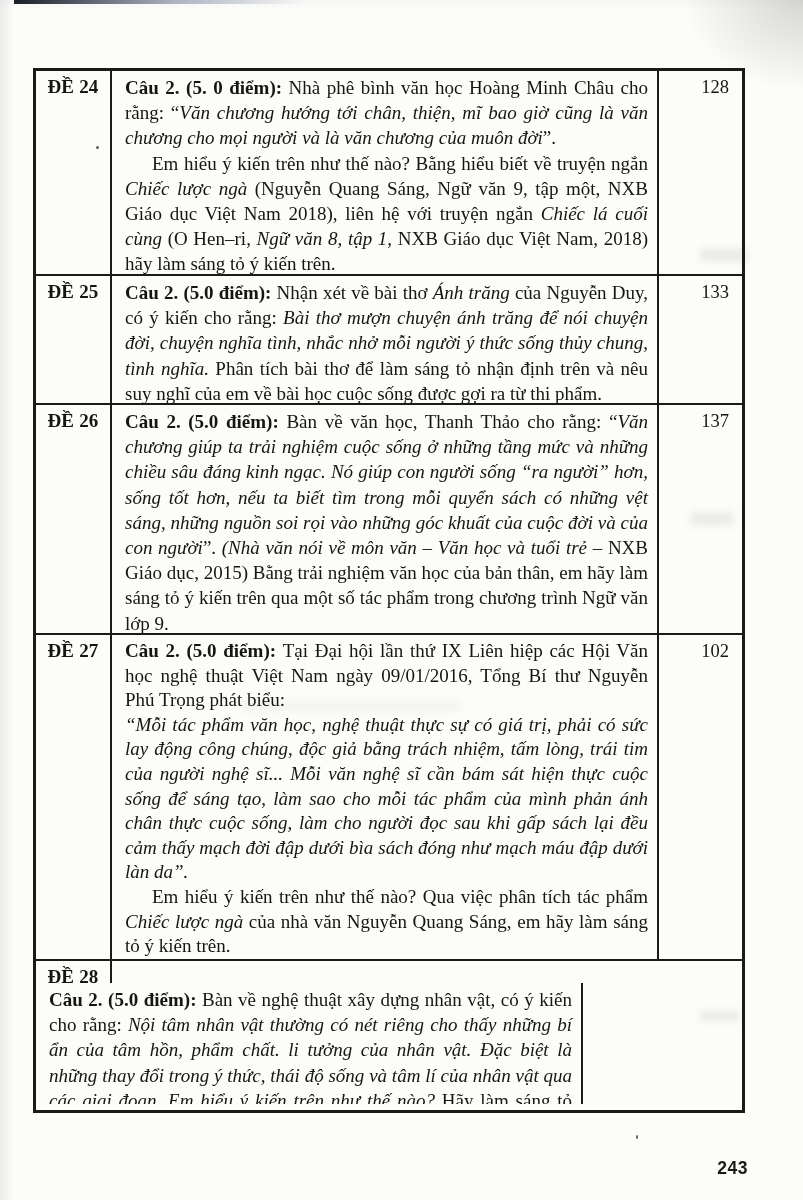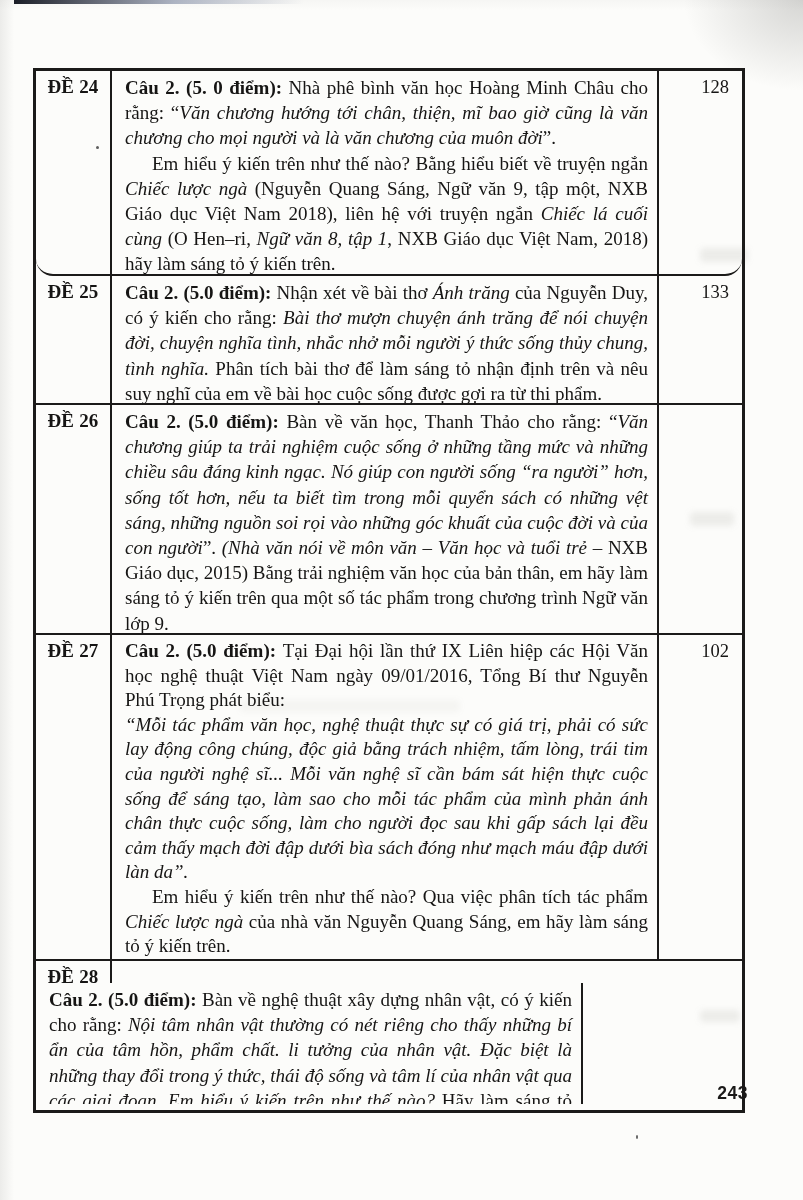--- a/index.html
+++ b/index.html
@@ -46,21 +46,21 @@
 
   .exam-table {
     position: absolute; left: 33px; top: 68px;
     width: 712px;
     border: 3px solid #1b1a19;
     box-sizing: border-box;
     background: transparent;
   }
   .trow { display: flex; border-bottom: 2px solid #1b1a19; }
   .trow:last-child { border-bottom: none; flex-direction: column; }
-  .r0 { height: 203px; border-radius: 17px; }
+  .r0 { height: 203px; }
   .r1 { height: 127px; }
   .r2 { height: 228px; }
   .r3 { height: 324px; }
   .r4 { height: 149px; }
 
   .cell { box-sizing: border-box; overflow: hidden; }
   .cell.label {
     width: 76px;
     border-right: 2px solid #1b1a19;
     text-align: center;
@@ -85,21 +85,21 @@
     font-size: 18.5px;
     padding-left: 29px;
   }
   p.para { margin: 0; }
   p.para.indent { text-indent: 27px; }
   .rb { font-weight: bold; }
   .ri { font-style: italic; }
 
   .folio {
     position: absolute;
-    top: 1083px; right: 55px;
+    top: 1158px; right: 55px;
     font-family: "Liberation Sans", sans-serif;
     font-weight: bold;
     font-size: 17.5px;
     letter-spacing: 0.5px;
     color: #1a1918;
   }
 </style>
 </head>
 <body>
 
@@ -139,20 +139,23 @@
       </div>
     </div>
 
     <div class="trow r2">
       <div class="cell label">
         <span>ĐỀ 26</span>
       </div>
       <div class="cell content">
         <p class="para"><span class="rb">Câu 2. (5.0 điểm): </span><span class="rn">Bàn về văn học, Thanh Thảo cho rằng: “</span><span class="ri">Văn chương giúp ta trải nghiệm cuộc sống ở những tầng mức và những chiều sâu đáng kinh ngạc. Nó giúp con người sống “ra người” hơn, sống tốt hơn, nếu ta biết tìm trong mỗi quyển sách có những vệt sáng, những nguồn soi rọi vào những góc khuất của cuộc đời và của con người</span><span class="rn">”. </span><span class="ri">(Nhà văn nói về môn văn – Văn học và tuổi trẻ</span><span class="rn"> – NXB Giáo dục, 2015) Bằng trải nghiệm văn học của bản thân, em hãy làm sáng tỏ ý kiến trên qua một số tác phẩm trong chương trình Ngữ văn lớp 9.</span></p>
       </div>
+      <div class="cell pageno">
+        <span>137</span>
+      </div>
     </div>
 
     <div class="trow r3">
       <div class="cell label">
         <span>ĐỀ 27</span>
       </div>
       <div class="cell content">
         <p class="para"><span class="rb">Câu 2. (5.0 điểm): </span><span class="rn">Tại Đại hội lần thứ IX Liên hiệp các Hội Văn học nghệ thuật Việt Nam ngày 09/01/2016, Tổng Bí thư Nguyễn Phú Trọng phát biểu:</span></p>
         <p class="para"><span class="ri">“Mỗi tác phẩm văn học, nghệ thuật thực sự có giá trị, phải có sức lay động công chúng, độc giả bằng trách nhiệm, tấm lòng, trái tim của người nghệ sĩ... Mỗi văn nghệ sĩ cần bám sát hiện thực cuộc sống để sáng tạo, làm sao cho mỗi tác phẩm của mình phản ánh chân thực cuộc sống, làm cho người đọc sau khi gấp sách lại đều cảm thấy mạch đời đập dưới bìa sách đóng như mạch máu đập dưới làn da”.</span></p>
         <p class="para indent"><span class="rn">Em hiểu ý kiến trên như thế nào? Qua việc phân tích tác phẩm </span><span class="ri">Chiếc lược ngà</span><span class="rn"> của nhà văn Nguyễn Quang Sáng, em hãy làm sáng tỏ ý kiến trên.</span></p>

